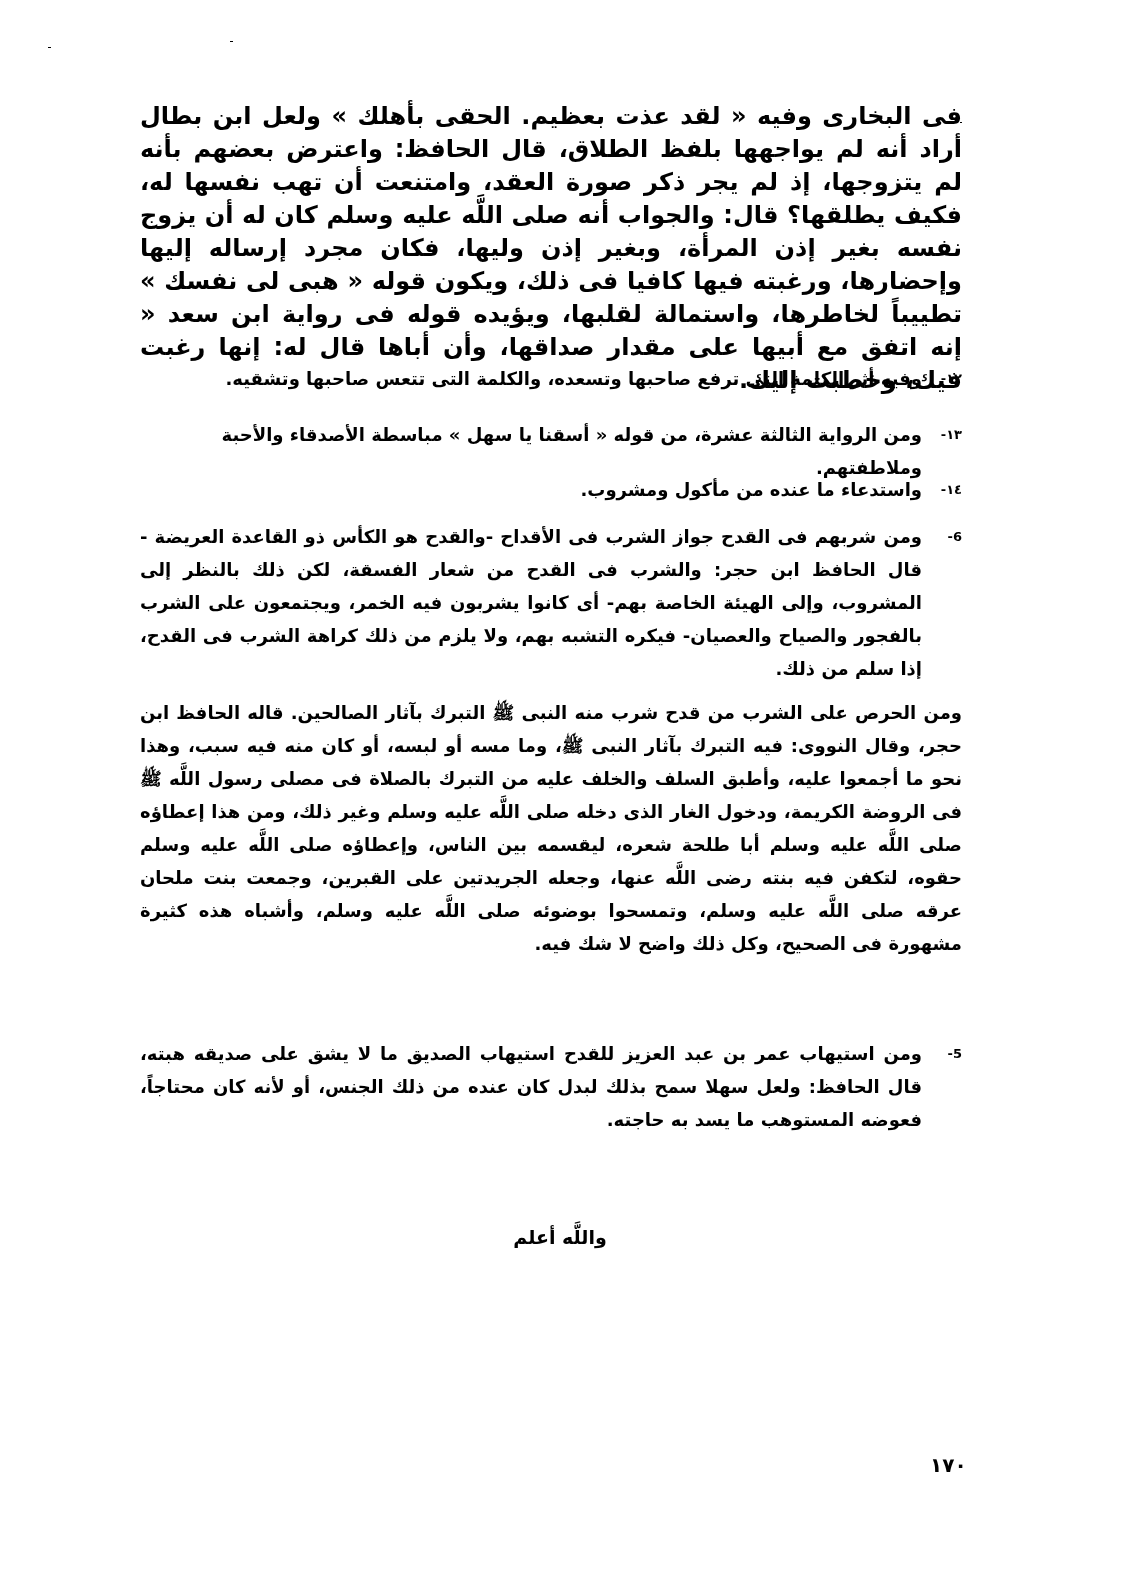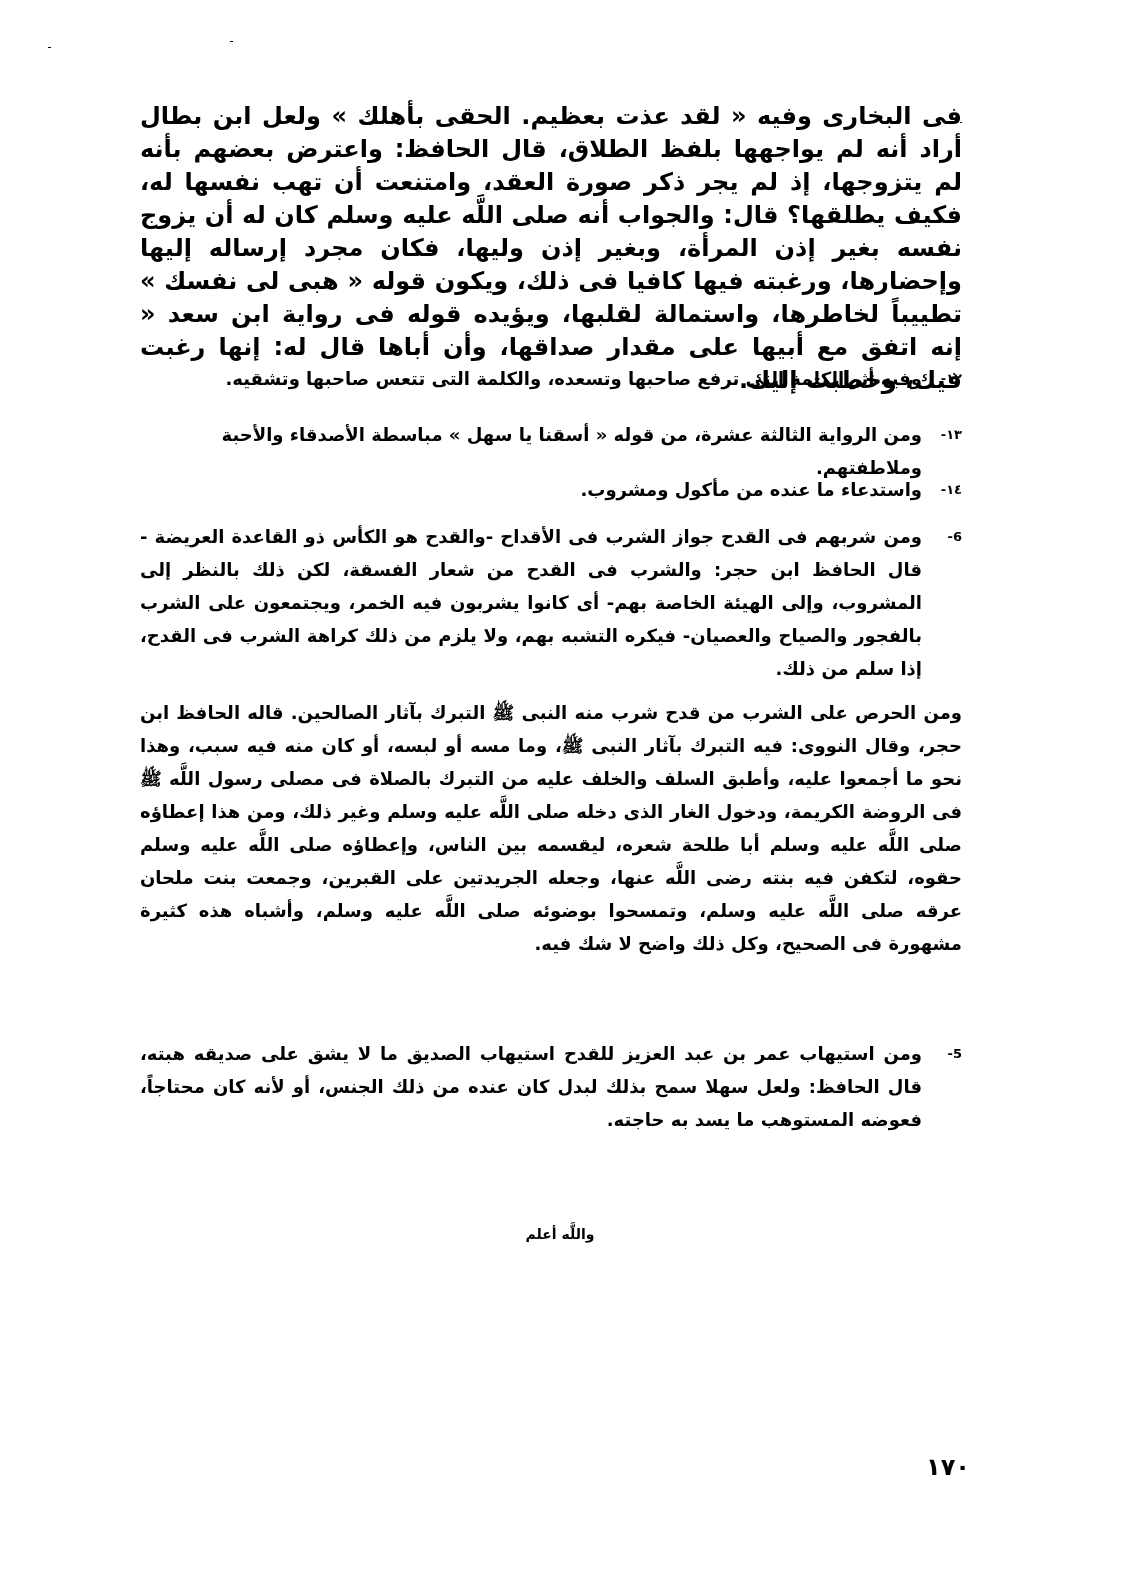--- a/index.html
+++ b/index.html
@@ -63,31 +63,31 @@
     text-align-last: right;
   }
   .item.single .item-text { text-align: right; }
   .closing {
     position: absolute;
     left: 480px;
     top: 1226px;
     width: 160px;
     text-align: center;
     direction: rtl;
-    font-size: 14px;
+    font-size: 19px;
     font-weight: bold;
   }
   .page-number {
     position: absolute;
     left: 930px;
     top: 1453px;
     width: 40px;
     direction: rtl;
     text-align: left;
-    font-size: 24px;
+    font-size: 20px;
     font-weight: bold;
   }
 </style>
 </head>
 <body>
 
 <div class="page">
 
   <div class="speck" style="left:48px; top:47px;"></div>
   <div class="speck" style="left:230px; top:41px;"></div>

